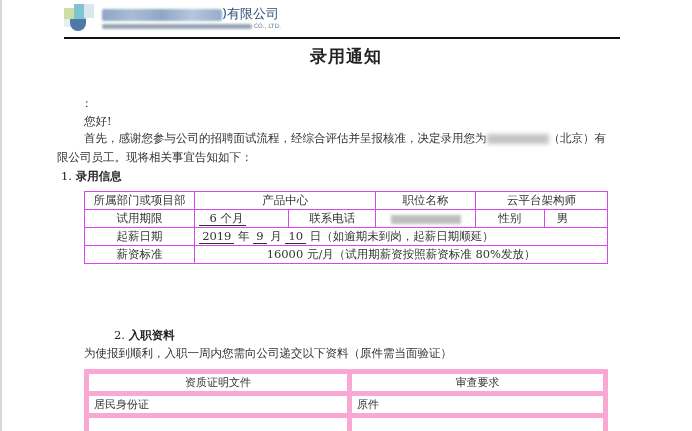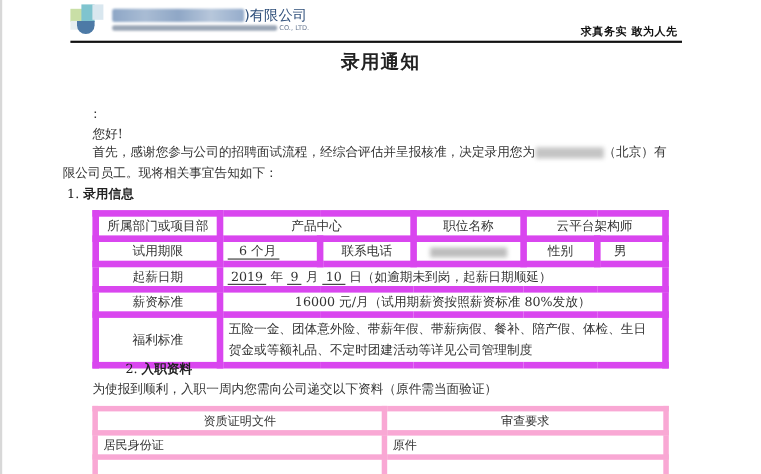--- a/index.html
+++ b/index.html
@@ -164,21 +164,21 @@
     table.info {
       position: absolute;
       left: 84px;
       top: 191px;
       width: 524px;
       border-collapse: collapse;
       font-size: 11.5px;
       color: #333;
     }
     table.info td {
-      border: 6px solid #d946ef;
+      border: 1px solid #d946ef;
       height: 17px;
       padding: 0 4px;
       text-align: center;
       white-space: nowrap;
       margin-left: 44px;
     }
     table.info td.left { text-align: left; white-space: normal; line-height: 19px; padding: 1px 5px; }
     table.info td.label { width: 102px; }
     .ul { border-bottom: 1px solid #333; padding: 0 3px; }
     .phone-blur {
@@ -222,21 +222,20 @@
       <div class="sq5"></div>
       <div class="sq4"></div>
   </div>
   <div class="company-name">
     <span class="blur-block" style="width:120px"></span><span>)有限公司</span>
   </div>
   <div class="company-en">
     <span class="blur-block" style="width:150px"></span>
     <span>CO., LTD.</span>
   </div>
-  <div class="slogan">求真务实  敢为人先</div>
   <div class="header-rule"></div>
 </div>
 
 <div class="doc-title">录用通知</div>
 
 <div class="line salutation">
   <span class="colon">：</span>
 </div>
 
 <div class="line greeting">您好!</div>
@@ -277,24 +276,20 @@
       <span class="ul">9</span>
       <span>月</span>
       <span class="ul">10</span>
       <span>日</span><span>（如逾期未到岗，起薪日期顺延）</span>
     </td>
   </tr>
   <tr>
     <td class="label">薪资标准</td>
     <td colspan="5">16000 元/月（试用期薪资按照薪资标准 80%发放）</td>
   </tr>
-  <tr>
-    <td class="label" style="height:40px">福利标准</td>
-    <td colspan="5" class="left">五险一金、团体意外险、带薪年假、带薪病假、餐补、陪产假、体检、生日贺金或等额礼品、不定时团建活动等详见公司管理制度</td>
-  </tr>
 </tbody>
   </table>
 
 <div class="section-heading sec2">
   <span class="num">2.</span>
   <span class="lbl">入职资料</span>
 </div>
 <div class="line sec2-desc">为使报到顺利，入职一周内您需向公司递交以下资料（原件需当面验证）</div>
 
 <table class="docs">

